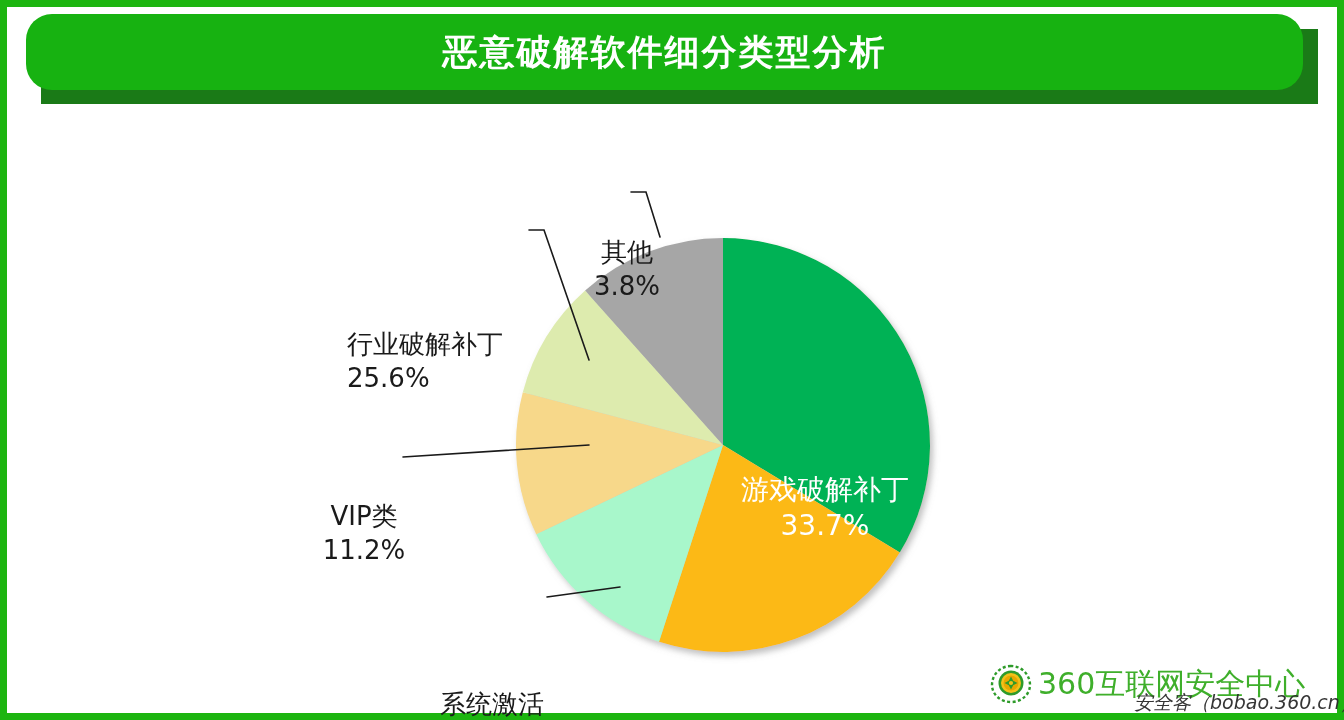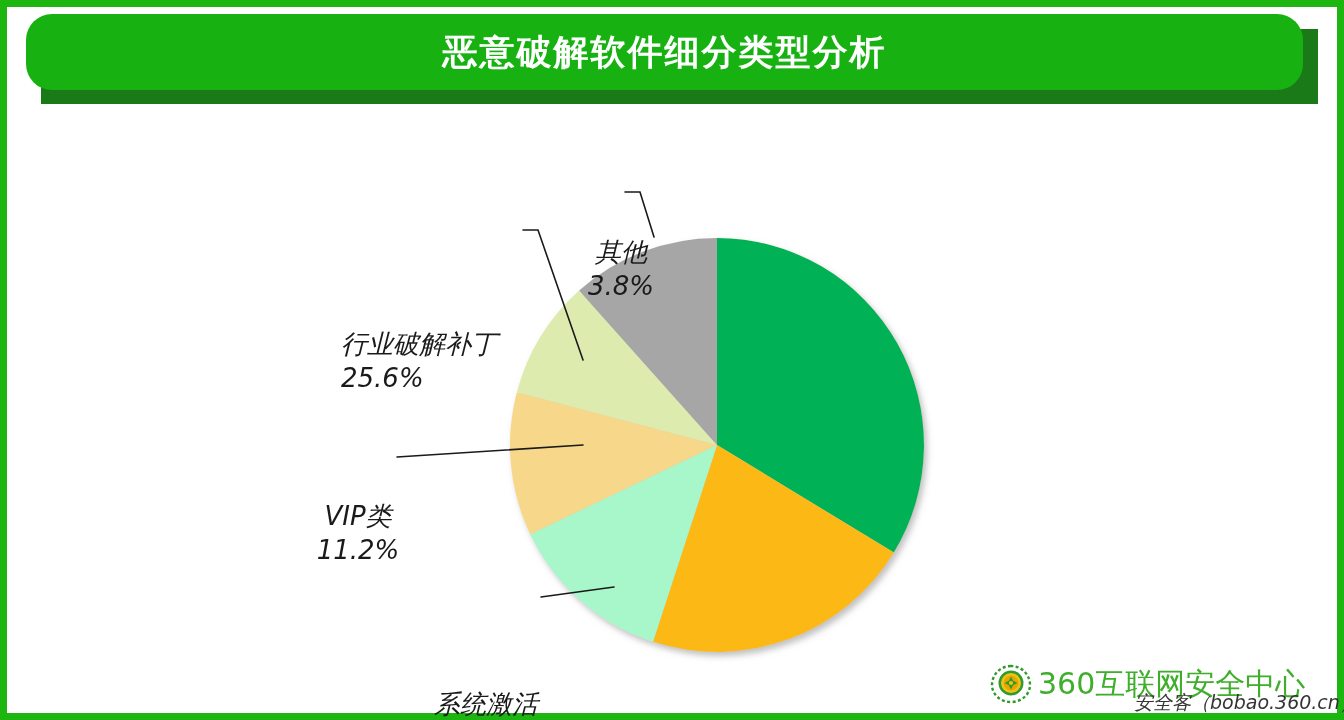--- a/index.html
+++ b/index.html
@@ -53,22 +53,22 @@
     font-size: 35px;
     font-weight: bold;
     letter-spacing: 2px;
     line-height: 1;
     white-space: nowrap;
   }
 
   
   .chart-area {
     position: absolute;
-    left: 11px; top: 110px;
-    width: 1218px; height: 600px; font-style: italic;
+    left: 17px; top: 110px;
+    width: 1218px; height: 600px;
   }
   .pie-svg {
     position: absolute;
     left: 0; top: 0;
     width: 1330px; height: 600px;
   }
 
   
   .lbl {
     position: absolute;
@@ -194,20 +194,24 @@
     <div class="lbl lbl-vip">
       <span class="name">VIP类</span>
       <span class="pct">11.2%</span>
     </div>
 
     <div class="lbl lbl-sysact">
       <span class="name">系统激活</span>
 
     </div>
 
+    <div class="lbl-inner lbl-game">
+      <span class="name">游戏破解补丁</span>
+      <span class="pct">33.7%</span>
+    </div>
 
     <div class="lbl-inner lbl-disk">
     </div>
   </div>
 
   <div class="logo-wrap">
     <div class="logo-mark">
       <svg viewBox="0 0 42 42" width="42" height="42">
 
         <path d="M21 3 C10 3 2 12 2 22 C2 31 10 39 21 39 C32 39 40 31 40 22 C40 12 32 3 21 3 Z" fill="none" stroke="#2E9B2A" stroke-width="2.4" stroke-dasharray="3 2.4"></path>

